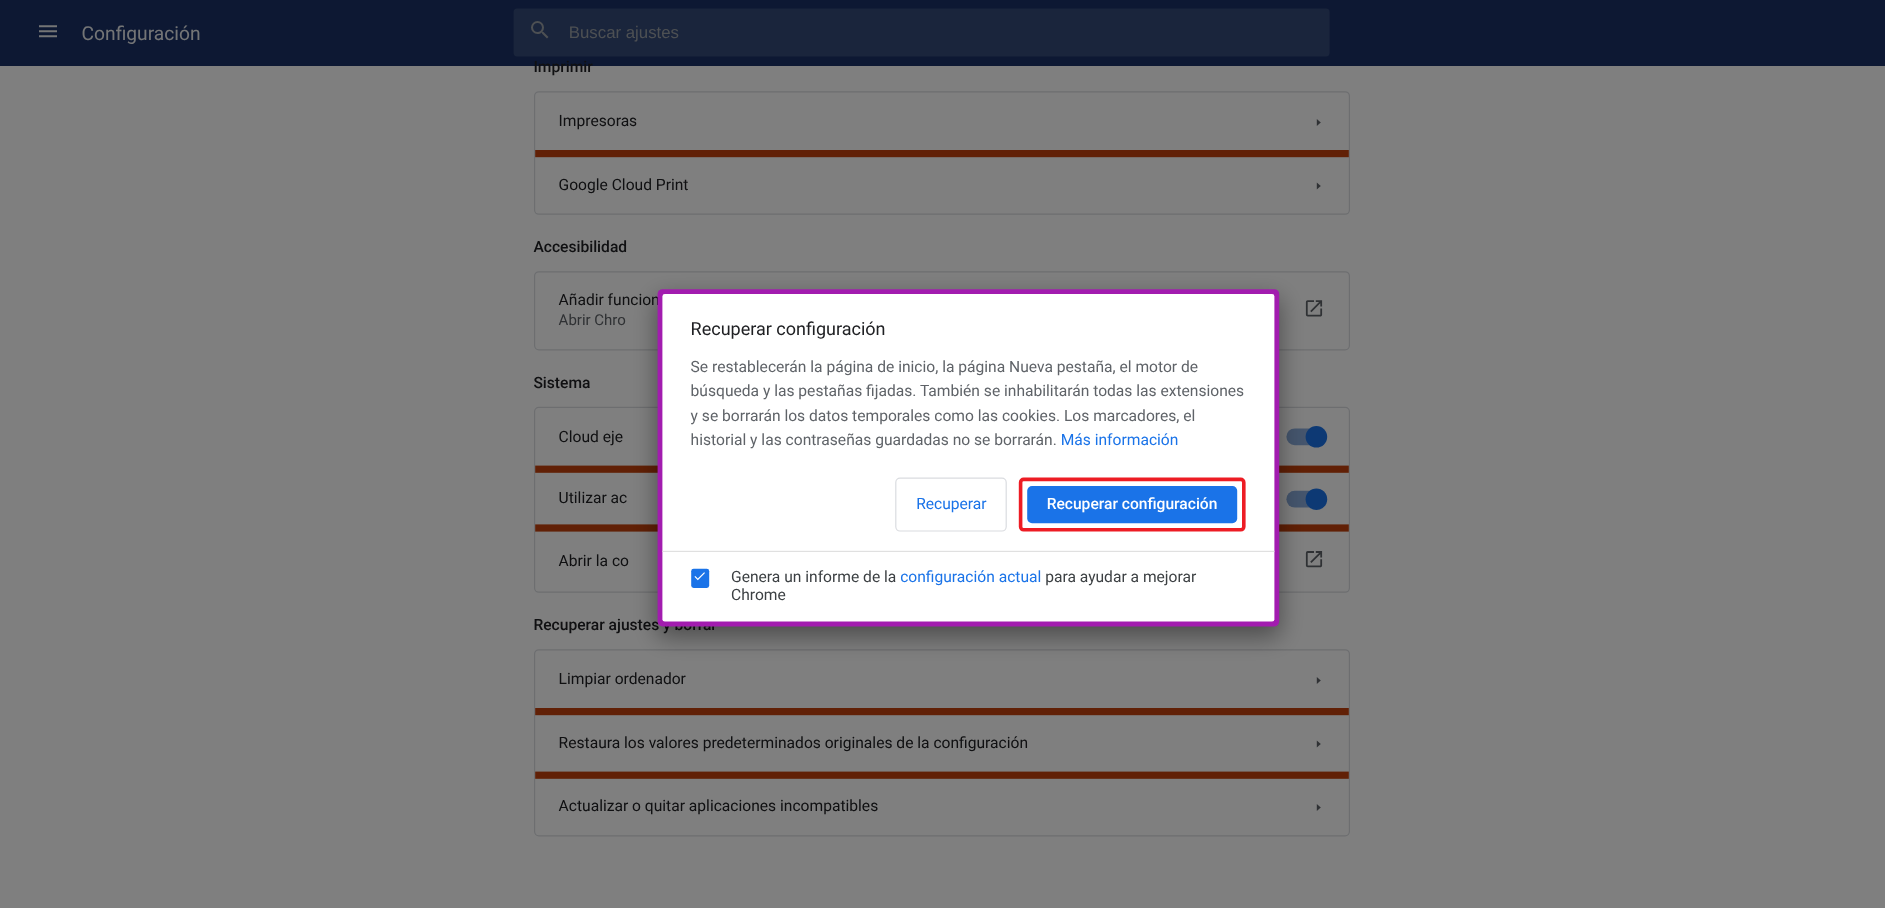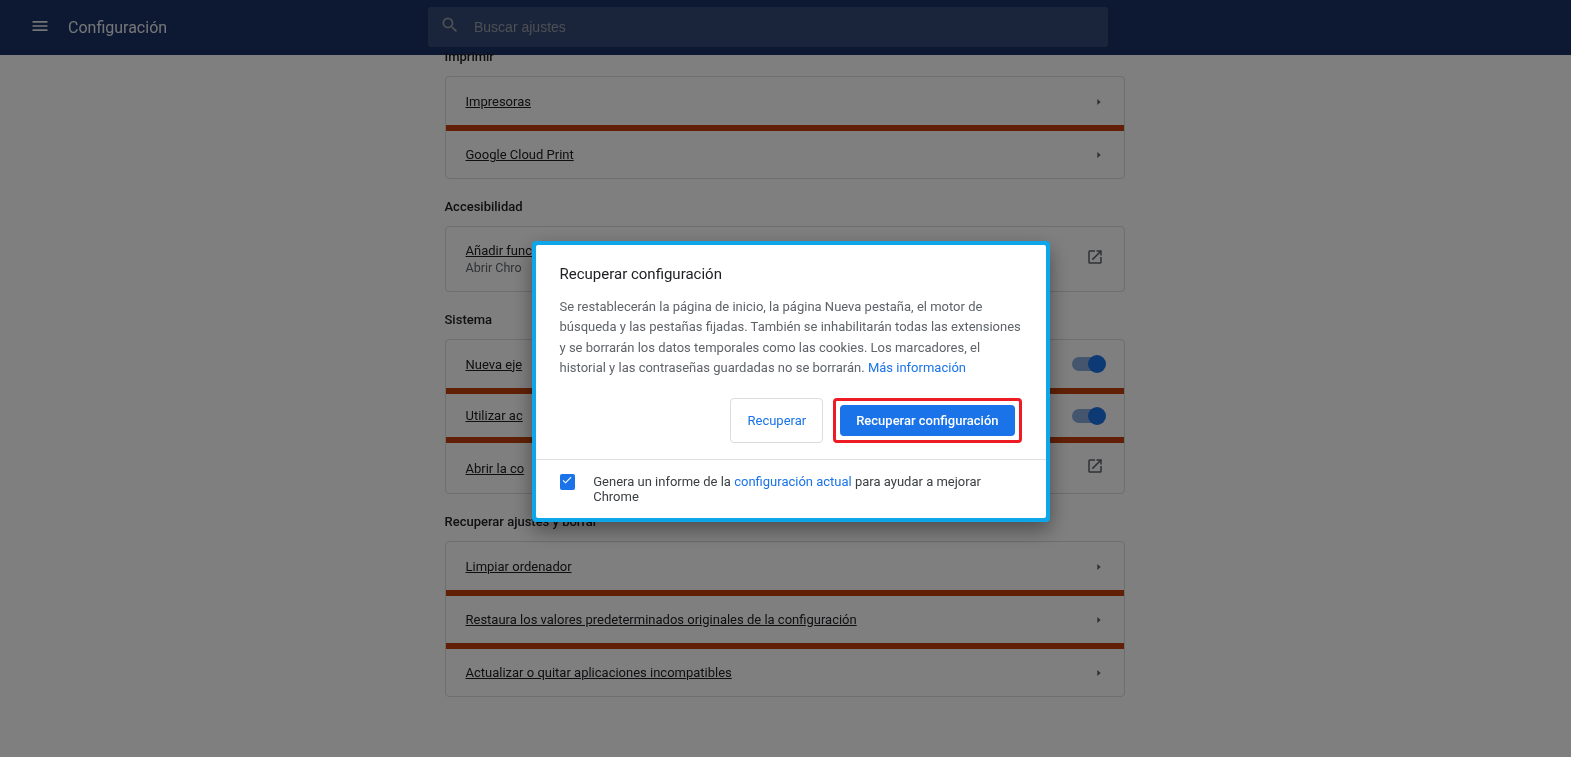--- a/index.html
+++ b/index.html
@@ -35,42 +35,42 @@
   .section-title.cut { padding-top: 0; margin-top: -6px; }
   .panel {
     border: 1px solid #dadce0; border-radius: 4px; background: #fff;
   }
   .row {
     min-height: 48px; padding: 14px 20px; display: flex; align-items: center;
     justify-content: space-between; border-top: 6px solid #c2410c;
     cursor: pointer;
   }
   .row:first-child { border-top: none; }
-  .row-text { color: #202124; font-size: 13px; text-decoration: underline; }
+  .row-text { color: #202124; font-size: 13px; }
   .row-sub { color: #5f6368; font-size: 12.5px; margin-top: 2px; }
   .row-left { display: flex; flex-direction: column; }
   .arrow { color: #5f6368; }
   .arrow svg { width: 10px; height: 10px; fill: #5f6368; }
   .ext-icon svg { width: 18px; height: 18px; fill: #5f6368; }
   .toggle {
     width: 32px; height: 14px; background: #8aabda; border-radius: 7px; position: relative;
   }
   .toggle::after {
     content: ''; position: absolute; width: 18px; height: 18px; border-radius: 50%;
     background: #1a73e8; top: -2px; right: -2px;
   }
 
   .overlay {
     position: fixed; inset: 0; background: rgba(0,0,0,0.5);
     display: flex; align-items: center; justify-content: center;
   }
   .dialog-highlight {
-    padding: 4px; background: #0ea5e9; border-radius: 4px;
+    padding: 4px; background: #a21caf; border-radius: 4px;
     box-shadow: 0 8px 20px rgba(0,0,0,0.4);
-    position: relative; top: 3px; left: 5px;
+    position: relative; top: 3px; left: 21px;
   }
   .dialog {
     width: 510px; background: #fff; border-radius: 2px;
   }
   .dialog-body { padding: 20px 24px 16px 24px; }
   .dialog-title { font-size: 15px; color: #202124; margin-bottom: 14px; }
   .dialog-text { font-size: 13px; color: #5f6368; line-height: 1.55; }
   .dialog-text a { color: #1a73e8; text-decoration: none; }
   .dialog-actions { display: flex; justify-content: flex-end; gap: 10px; margin-top: 20px; }
   .btn {
@@ -141,21 +141,21 @@
         <svg viewBox="0 0 24 24">
             <path d="M19 19H5V5h7V3H5a2 2 0 00-2 2v14a2 2 0 002 2h14c1.1 0 2-.9 2-2v-7h-2v7zM14 3v2h3.59l-9.83 9.83 1.41 1.41L19 6.41V10h2V3h-7z"></path>
           </svg>
       </span>
     </div>
   </div>
 
   <div class="section-title">Sistema</div>
   <div class="panel">
     <div class="row">
-      <span class="row-text">Nueva eje</span>
+      <span class="row-text">Cloud eje</span>
       <div class="toggle"></div>
     </div>
     <div class="row">
       <span class="row-text">Utilizar ac</span>
       <div class="toggle"></div>
     </div>
     <div class="row">
       <span class="row-text">Abrir la co</span>
       <span class="ext-icon">
         <svg viewBox="0 0 24 24">

